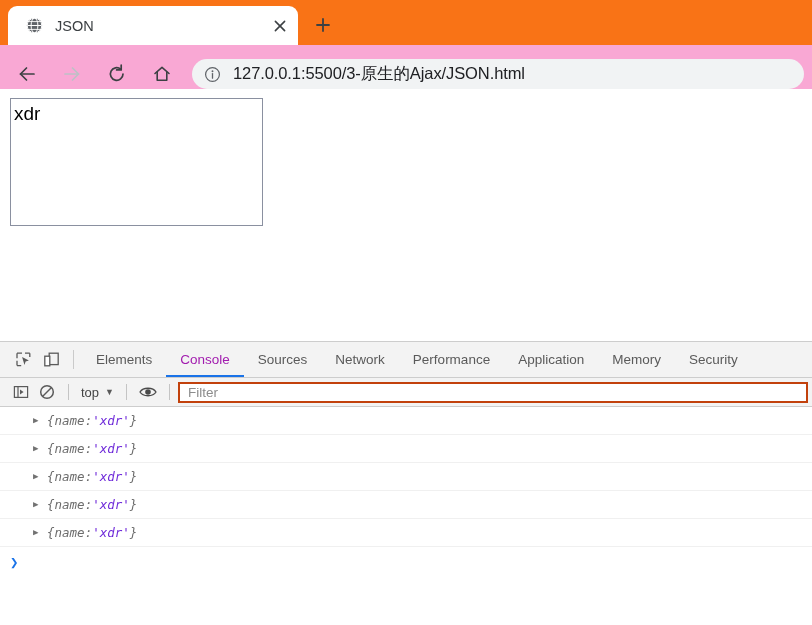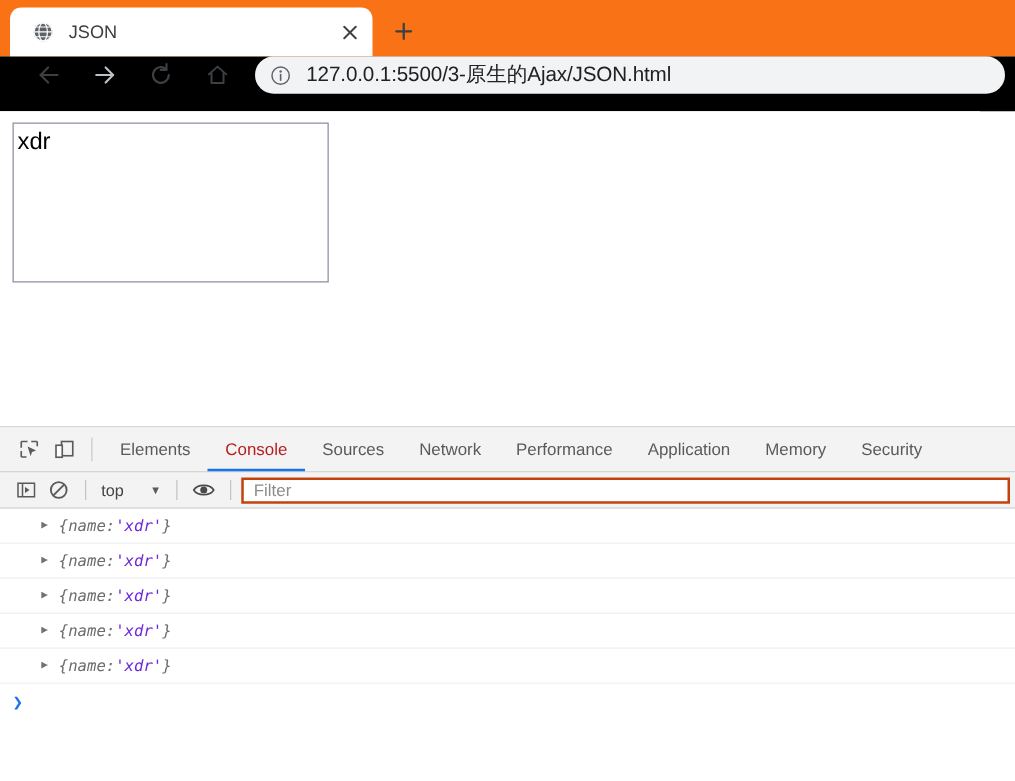--- a/index.html
+++ b/index.html
@@ -75,24 +75,24 @@
     margin-bottom: 5px;
     display: flex;
     align-items: center;
     justify-content: center;
     border-radius: 50%;
     flex: 0 0 auto;
   }
 
   .toolbar {
     height: 44px;
-    background: #000000;
-    display: flex;
-    align-items: flex-start;
-    padding: 0 0 0 24px;
+    background: #f9a8d4;
+    display: flex;
+    align-items: flex-end;
+    padding: 0 0 0 12px;
     box-sizing: border-box;
   }
   .navbtn {
     width: 30px;
     height: 30px;
     display: flex;
     align-items: center;
     justify-content: center;
     margin-right: 15px;
     border-radius: 50%;
@@ -193,21 +193,21 @@
   .dt-tab {
     display: flex;
     align-items: center;
     padding: 0 14px;
     font-size: 13.5px;
     color: #5a5a5a;
     position: relative;
     white-space: nowrap;
     flex: 0 0 auto;
   }
-  .dt-tab.active { color: #b91c1c; }
+  .dt-tab.active { color: #a21caf; }
   .dt-tab.active::after {
     content: "";
     position: absolute;
     left: 0; right: 0; bottom: 0;
     height: 2px;
     background: #1a73e8;
   }
 
   .dt-toolbar {
     height: 28px;
@@ -233,21 +233,20 @@
     margin: 0 8px;
     flex: 0 0 auto;
   }
   .ctx-select {
     display: flex;
     align-items: center;
     font-size: 13px;
     color: #444;
     padding: 0 4px;
     flex: 0 0 auto;
-    gap: 15px;
   }
   .ctx-caret {
     margin-left: 6px;
     font-size: 9px;
     color: #5a5a5a;
   }
   .filter-input {
     flex: 1 1 auto;
     height: 21px;
     margin-right: 4px;

